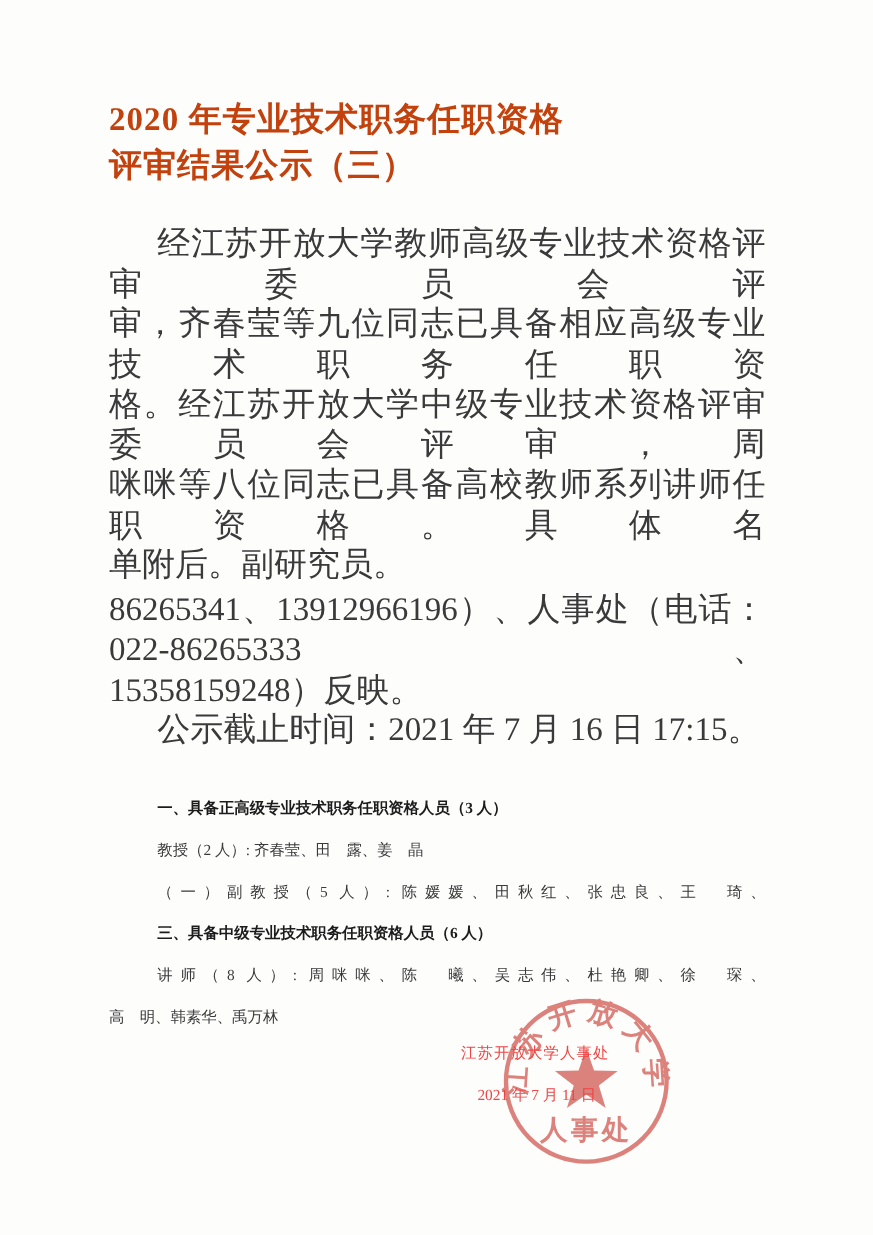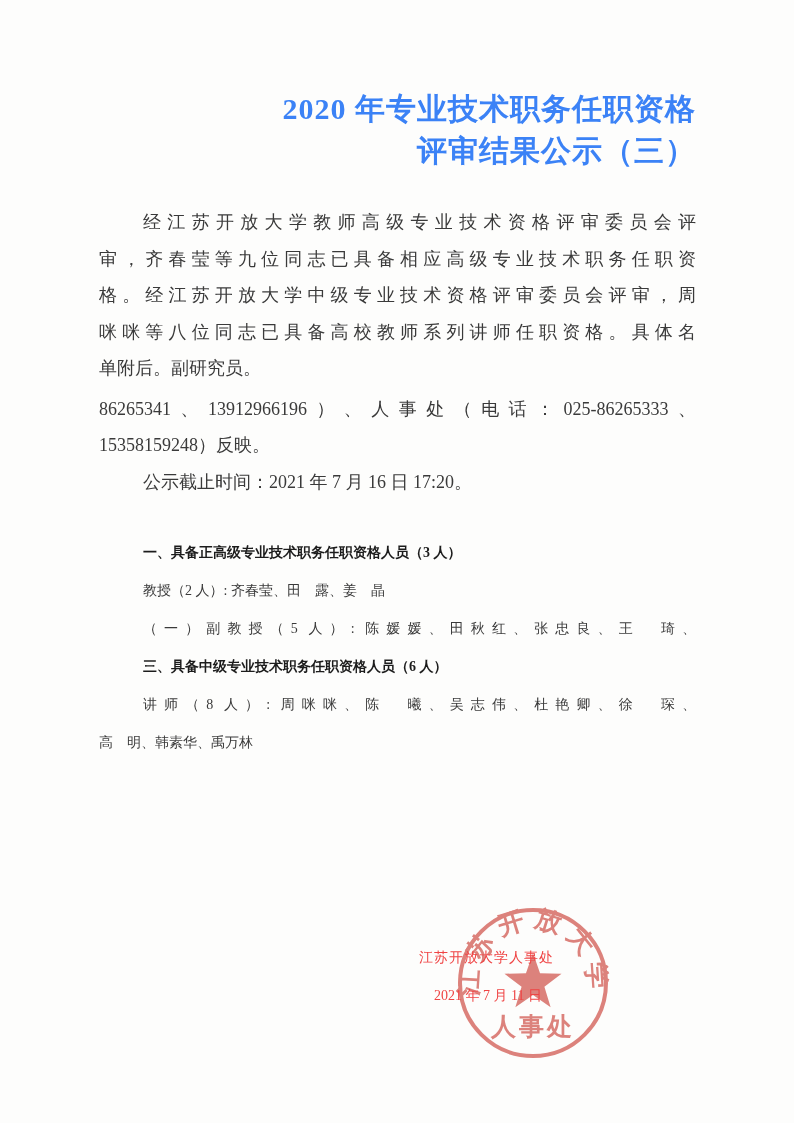--- a/index.html
+++ b/index.html
@@ -4,24 +4,24 @@
 <style>
   html,body { margin:0; padding:0; background:#888; }
   .page {
     position:relative; width:794px; height:1123px; margin:0 auto;
     background:#fdfdfc; overflow:hidden;
     font-family:"Liberation Serif","DejaVu Serif",serif;
     color:#3a3a3a;
   }
   .content { position:absolute; left:99px; top:88px; width:597px; }
   .title-line {
-    font-size:30px; font-weight:bold; text-align:right;
-    line-height:42px; color:#3b82f6; letter-spacing:1px;
+    font-size:30px; font-weight:bold; text-align:left;
+    line-height:42px; color:#c2410c; letter-spacing:1px;
   }
-  .body-lines { margin-top:32px; font-size:18px; line-height:36.5px; }
+  .body-lines { margin-top:32px; font-size:30px; line-height:36.5px; }
   .sections   { margin-top:34px; font-size:14px; line-height:38px; }
   .line { min-height:1em; }
   .indent { text-indent:44px; }
   .stretch {
     text-align:justify; text-align-last:justify;
     -moz-text-align-last:justify; text-justify:inter-character;
   }
   .para-contact { margin-top:4px; }
   .sec-head { font-weight:bold; color:#1c1c1c; }
   .sig {
@@ -46,25 +46,25 @@
     <div class="title-line">评审结果公示（三）</div>
 
     <div class="body-lines">
       <div class="line indent stretch">经江苏开放大学教师高级专业技术资格评审委员会评</div>
       <div class="line stretch">审，齐春莹等九位同志已具备相应高级专业技术职务任职资</div>
       <div class="line stretch">格。经江苏开放大学中级专业技术资格评审委员会评审，周</div>
       <div class="line stretch">咪咪等八位同志已具备高校教师系列讲师任职资格。具体名</div>
       <div class="line">单附后。副研究员。</div>
 
       <div class="para-contact">
-        <div class="line stretch">86265341、13912966196）、人事处（电话：025-86265333、</div>
+        <div class="line stretch">86265341、13912966196）、人事处（电话：022-86265333、</div>
         <div class="line">15358159248）反映。</div>
       </div>
 
-      <div class="line indent">公示截止时间：2021 年 7 月 16 日 17:20。</div>
+      <div class="line indent">公示截止时间：2021 年 7 月 16 日 17:15。</div>
     </div>
 
     <div class="sections">
       <div class="line indent sec-head">一、具备正高级专业技术职务任职资格人员（3 人）</div>
       <div class="line indent">教授（2 人）: 齐春莹、田　露、姜　晶</div>
 
       <div class="line indent stretch">（一）副教授（5 人）: 陈媛媛、田秋红、张忠良、王　琦、</div>
 
       <div class="line indent sec-head">三、具备中级专业技术职务任职资格人员（6 人）</div>
       <div class="line indent stretch">讲师（8 人）: 周咪咪、陈　曦、吴志伟、杜艳卿、徐　琛、</div>

